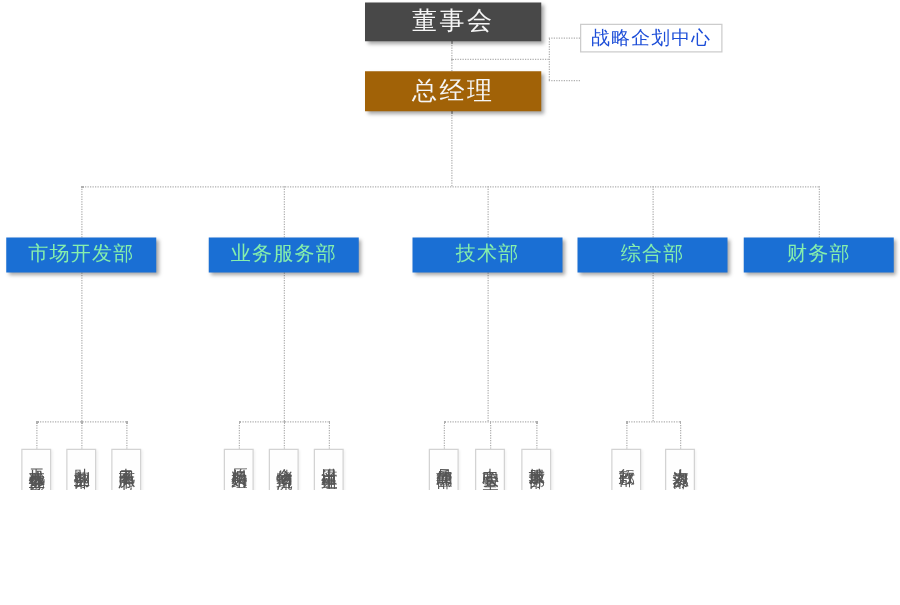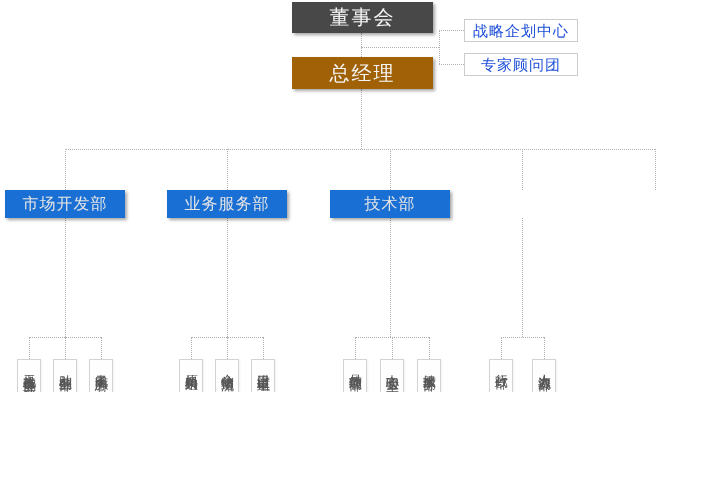--- a/index.html
+++ b/index.html
@@ -57,21 +57,21 @@
     background: #ffffff;
     border: 1px solid #cccccc;
     color: #1d4ed8;
     font-size: 15px;
     letter-spacing: 1px;
     line-height: 21px;
   }
   .dept {
     top: 190px; width: 120px; height: 28px;
     background: #1a6fd4;
-    color: #e5e5e5;
+    color: #86efac;
     font-size: 16px;
     letter-spacing: 1px;
     line-height: 28px;
     box-shadow: 2px 2px 3px rgba(0,0,0,0.35);
   }
   
   .child {
     position: absolute;
     top: 359px;
     width: 24px; height: 103px;
@@ -129,25 +129,26 @@
   <div class="vl" style="left:355px;top:337px;height:22px"></div>
   <div class="vl" style="left:392px;top:337px;height:22px"></div>
   <div class="vl" style="left:429px;top:337px;height:22px"></div>
   <div class="vl" style="left:501px;top:337px;height:22px"></div>
   <div class="vl" style="left:544px;top:337px;height:22px"></div>
 
   <div class="box board">董事会</div>
   <div class="box gm">总经理</div>
 
   <div class="box staff" style="top:19px">战略企划中心</div>
-  <div class="box staff" style="top:53px">专家顾问团</div>
 
   <div class="box dept" style="left:5px">市场开发部</div>
   <div class="box dept" style="left:330px">技术部</div>
   <div class="box dept" style="left:167px">业务服务部</div>
+  <div class="box dept" style="left:462px">综合部</div>
+  <div class="box dept" style="left:595px">财务部</div>
 
   <div class="child" style="left:17px">
     <span>无机粉体业务部</span>
   </div>
   <div class="child" style="left:53px">
     <span>助剂业务部</span>
   </div>
   <div class="child" style="left:89px">
     <span>电子商务中心</span>
   </div>

